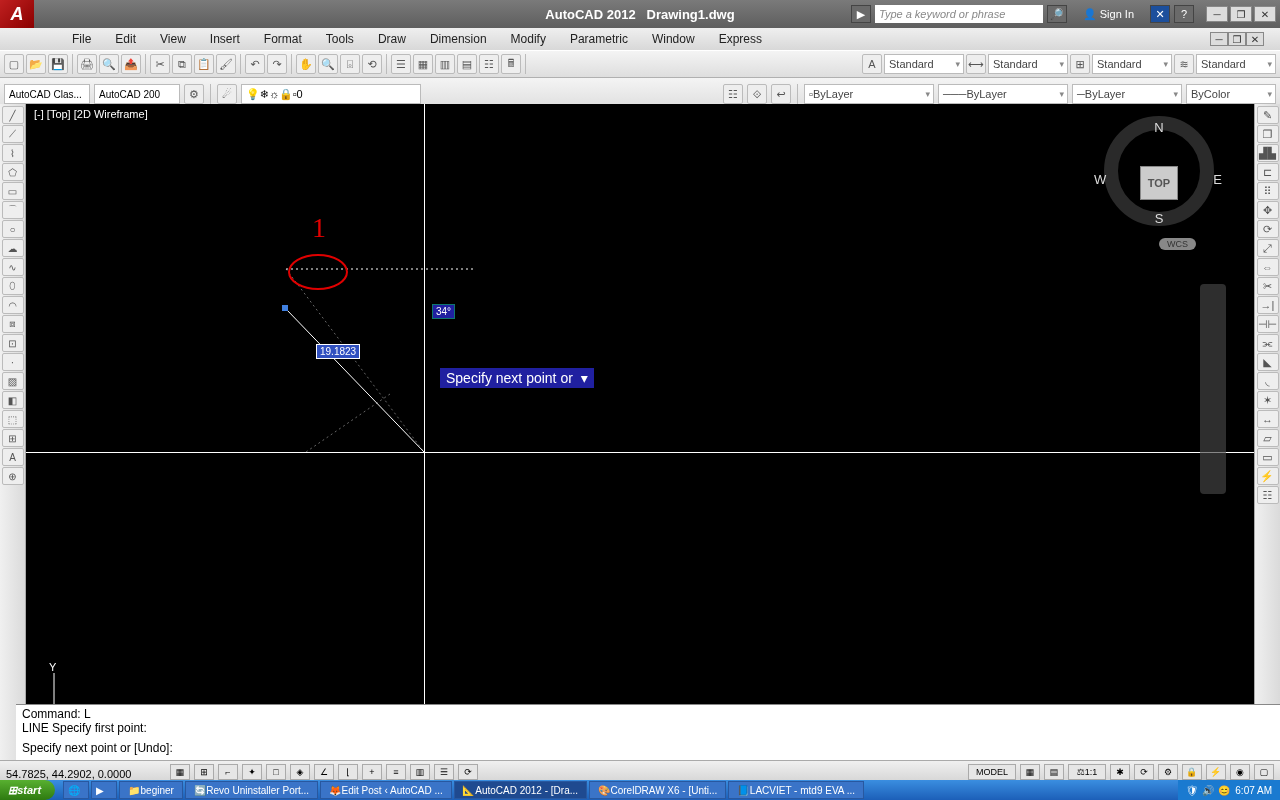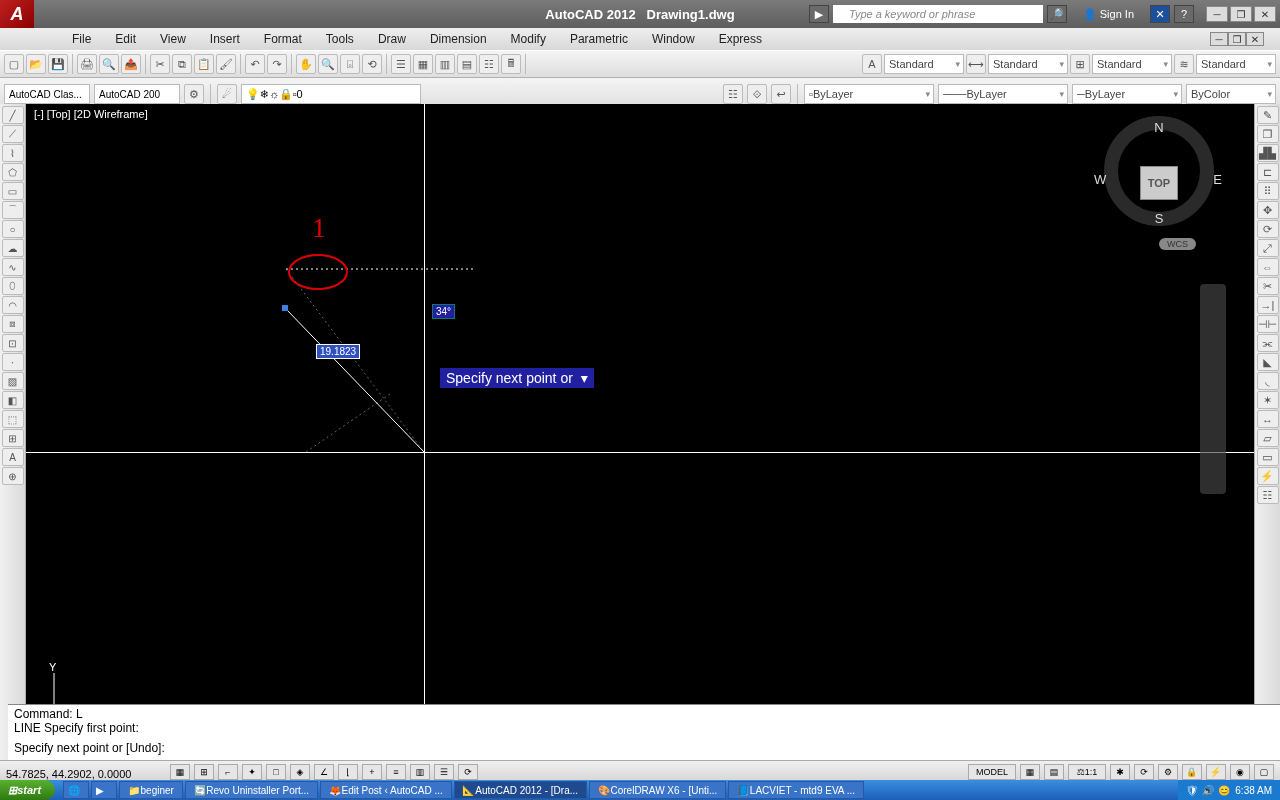--- a/index.html
+++ b/index.html
@@ -1,21 +1,21 @@
 <!DOCTYPE html>
 <html><head>
 <meta charset="utf-8">
 <style>
 *{margin:0;padding:0;box-sizing:border-box;font-family:Tahoma,Arial,sans-serif;user-select:none}
 body{width:1280px;height:800px;background:#e4e4e4;overflow:hidden;position:relative}
 .titlebar{height:28px;background:linear-gradient(#7a7a7a,#5e5e5e);display:flex;align-items:center;color:#fff;font-size:12px;position:relative}
 .app-icon{width:34px;height:28px;background:linear-gradient(135deg,#c02020,#8b0000);margin-right:10px;display:flex;align-items:center;justify-content:center;font-size:18px;font-weight:bold;font-style:italic;color:#fff}
 .title-text{position:absolute;left:50%;transform:translateX(-50%);font-weight:bold;font-size:13px}
 .title-right{position:absolute;right:4px;display:flex;align-items:center;gap:4px}
-.search-box{width:210px;height:18px;background:#fff;font-size:11px;color:#888;padding:0 16px;display:flex;align-items:center;font-style:italic}
+.search-box{width:168px;height:18px;background:#fff;font-size:11px;color:#888;padding:0 4px;display:flex;align-items:center;font-style:italic}
 .sign-in{font-size:11px;color:#fff;margin:0 8px;padding:2px 4px}
 .tbtn{width:20px;height:18px;background:#6a6a6a;border:1px solid #444;display:inline-flex;align-items:center;justify-content:center;font-size:11px;color:#fff}
 .ctrl-btns{display:flex;gap:2px;margin-left:8px}
 .ctrl-btn{width:22px;height:16px;background:#ddd;border:1px solid #888;display:flex;align-items:center;justify-content:center;font-size:10px;color:#333}
 .menubar{height:22px;background:linear-gradient(#efefef,#d8d8d8);display:flex;align-items:center;padding-left:60px;font-size:12px;color:#222}
 .menubar>div{padding:0 12px;cursor:pointer}
 .menu-right{margin-left:auto;display:flex;margin-right:4px}
 .menu-right .ctrl-btn{width:18px;height:14px}
 .toolbar{height:28px;background:linear-gradient(#f4f4f4,#dedede);border-top:1px solid #fff;border-bottom:1px solid #b0b0b0;display:flex;align-items:center;padding:0 4px;gap:2px}
 .tool-ic{width:20px;height:20px;background:#eee;border:1px solid #bbb;border-radius:2px;display:flex;align-items:center;justify-content:center;font-size:11px;color:#555}
@@ -47,21 +47,21 @@
 .vc-w{position:absolute;left:-10px;top:56px;color:#ddd;font-size:13px}
 .wcs-badge{position:absolute;top:134px;right:58px;background:#888;color:#333;border-radius:6px;padding:1px 8px;font-size:9px}
 .right-tools{width:26px;background:linear-gradient(to right,#f0f0f0,#dadada);border-left:1px solid #aaa;display:flex;flex-direction:column;padding-top:2px;gap:1px}
 .right-tools .tool-ic{width:22px;height:18px;margin:0 auto}
 .nav-handle{position:absolute;top:180px;right:28px;width:26px;height:210px;background:rgba(70,70,70,.65);border-radius:4px}
 .layout-tabs{position:absolute;bottom:0;left:0;right:0;height:18px;background:#e8e8e8;border-top:1px solid #aaa;display:flex;align-items:center;font-size:10px}
 .tab-btn{padding:1px 10px;border-right:1px solid #bbb;background:#ddd}
 .tab-btn.active{background:#fff;font-weight:bold}
 .nav-arrows{display:flex;margin:0 4px}
 .nav-arrows span{width:14px;text-align:center;border:1px solid #bbb;background:#f4f4f4;font-size:8px}
-.cmd-area{position:absolute;bottom:40px;left:8px;right:0;height:56px;background:#fff;border-top:1px solid #888;font-family:"Courier New",monospace;font-size:12px;padding:2px 6px;line-height:14px;color:#000}
+.cmd-area{position:absolute;bottom:40px;left:16px;right:0;height:56px;background:#fff;border-top:1px solid #888;font-family:"Courier New",monospace;font-size:12px;padding:2px 6px;line-height:14px;color:#000}
 .statusbar{position:absolute;bottom:20px;left:0;right:0;height:20px;background:linear-gradient(#f0f0f0,#d8d8d8);border-top:1px solid #aaa;display:flex;align-items:flex-end;font-size:11px;padding:0 6px;gap:4px}
 .sb-coords{width:160px}
 .sb-btn{width:20px;height:16px;background:#e6e6e6;border:1px solid #aaa;display:flex;align-items:center;justify-content:center;font-size:9px}
 .sb-right{margin-left:auto;display:flex;align-items:center;gap:4px}
 .taskbar{position:absolute;bottom:0;left:0;right:0;height:20px;background:linear-gradient(#3a8ee0,#1c5fb8);display:flex;align-items:center;font-size:11px;color:#fff}
 .start-btn{background:linear-gradient(#58b030,#2e7a10);height:20px;padding:0 14px 0 8px;display:flex;align-items:center;font-weight:bold;font-style:italic;border-radius:0 10px 10px 0}
 .tb-item{height:18px;background:#3a74c8;border:1px solid #2858a0;margin-left:2px;padding:0 8px;display:flex;align-items:center;font-size:10px;max-width:140px;white-space:nowrap;overflow:hidden}
 .tb-item.active{background:#1f4a90}
 .tray{margin-left:auto;background:#1a7ad0;height:20px;padding:0 8px;display:flex;align-items:center;gap:4px;font-size:10px}
 svg.line-draw{position:absolute;top:0;left:0}
@@ -317,15 +317,15 @@
   <div class="tb-item">📁 <span>beginer</span></div>
   <div class="tb-item">🔄 <span>Revo Uninstaller Port...</span></div>
   <div class="tb-item">🦊 <span>Edit Post ‹ AutoCAD ...</span></div>
   <div class="tb-item active">📐 <span>AutoCAD 2012 - [Dra...</span></div>
   <div class="tb-item">🎨 <span>CorelDRAW X6 - [Unti...</span></div>
   <div class="tb-item">📘 <span>LACVIET - mtd9 EVA ...</span></div>
   <div class="tray">
     <span>🛡</span>
     <span>🔊</span>
     <span>😊</span>
-    <span>6:38 AM</span>
+    <span>6:07 AM</span>
   </div>
 </div>
 
 </body></html>

